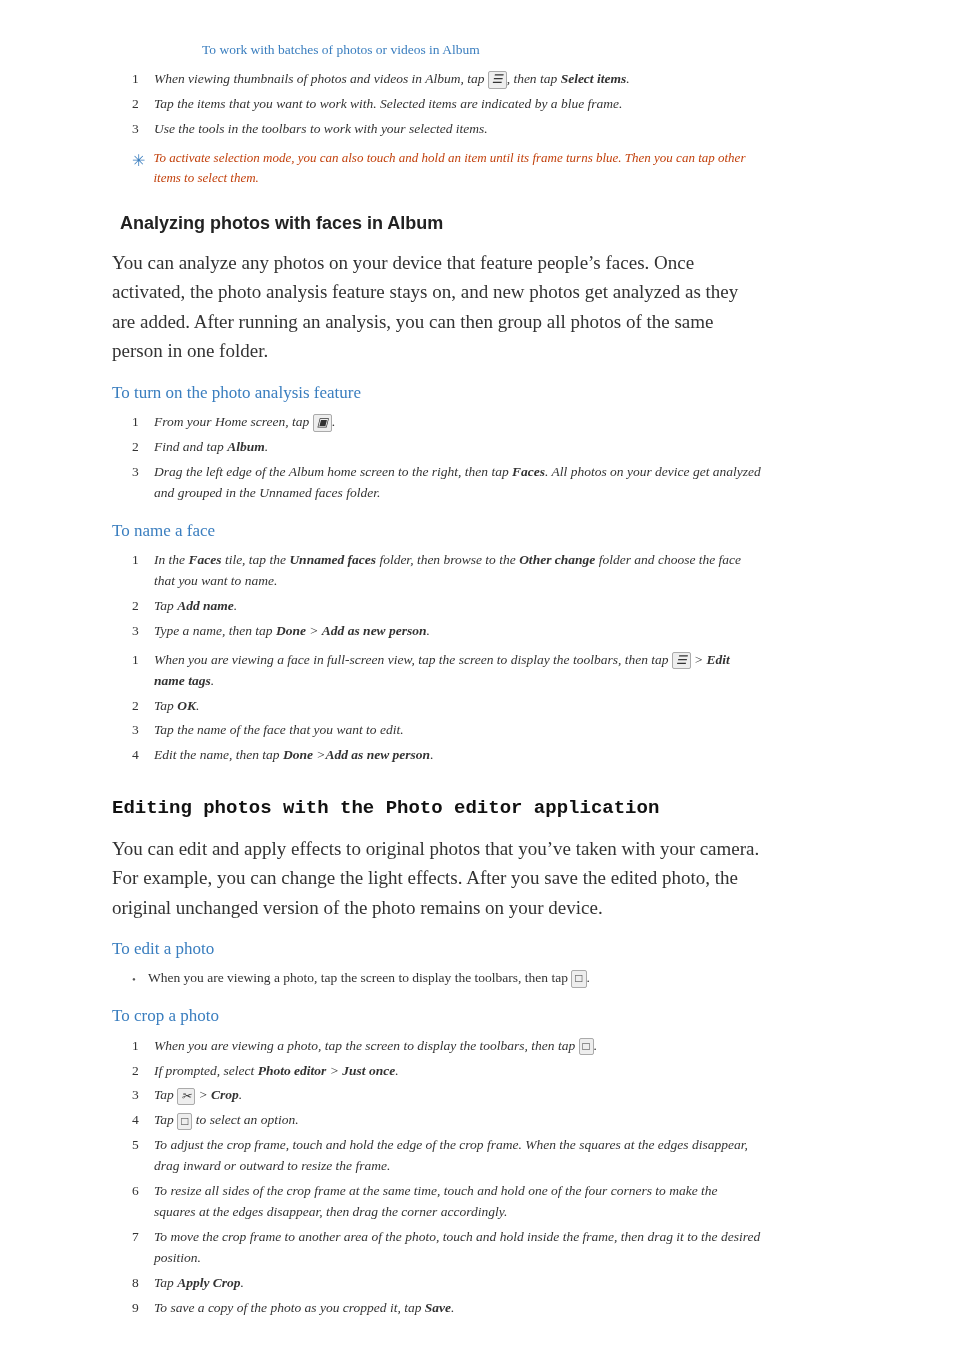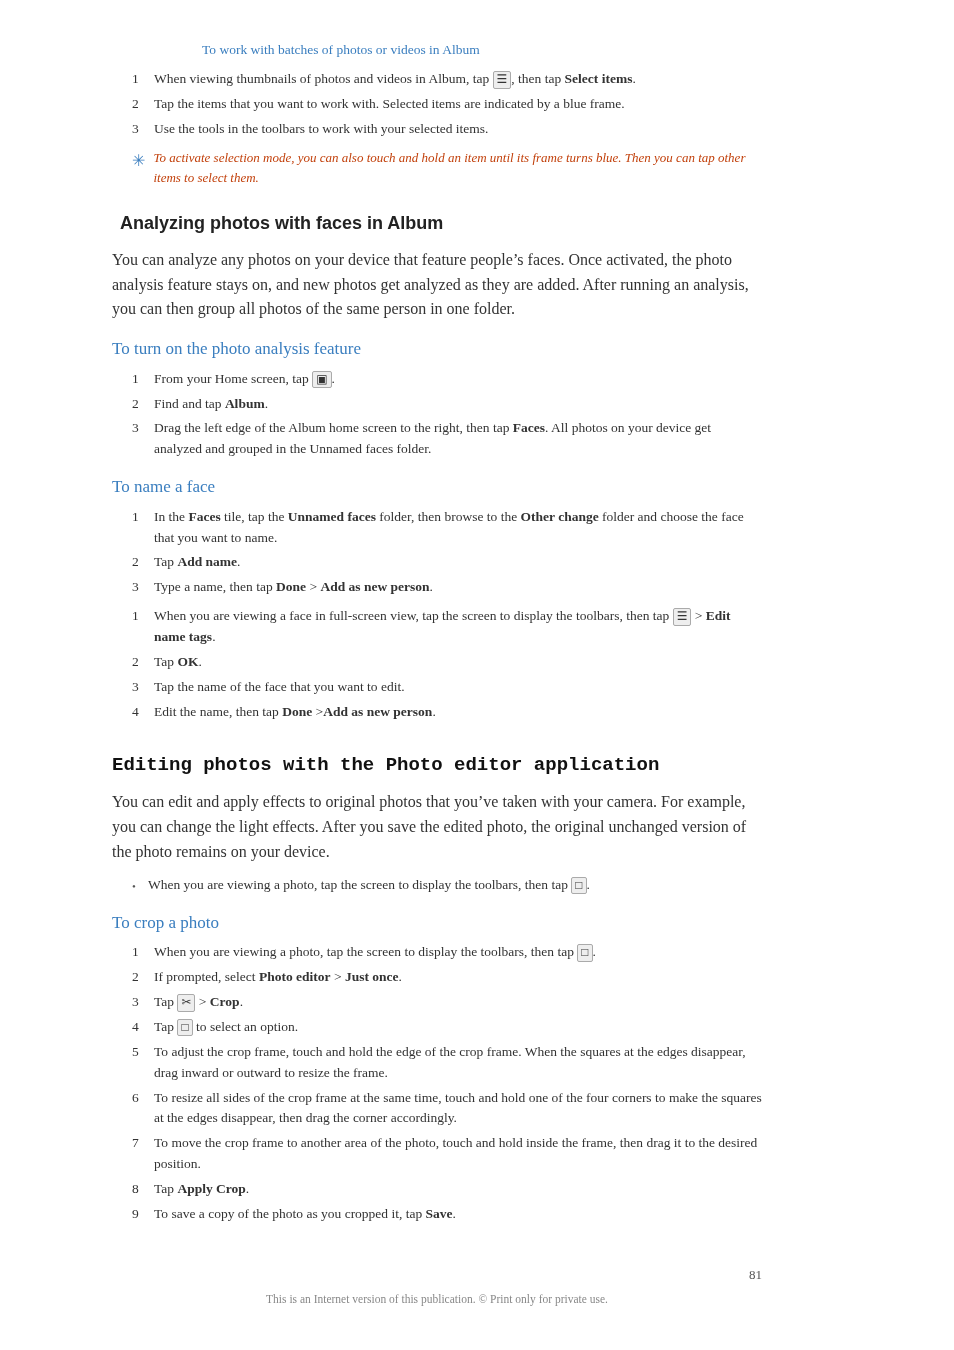--- a/index.html
+++ b/index.html
@@ -34,20 +34,21 @@
       display: flex;
       margin-bottom: 4px;
       padding-left: 20px;
     }
     .numbered-list li .num {
       min-width: 22px;
       color: #333;
     }
     .numbered-list li .content {
       flex: 1;
+      font-style: italic;
     }
     .tip-box {
       display: flex;
       margin: 8px 0 18px 20px;
       align-items: flex-start;
     }
     .tip-icon {
       color: #3a7ebf;
       font-size: 16px;
       margin-right: 8px;
@@ -68,21 +69,21 @@
     }
     .section-heading-bold {
       font-size: 19px;
       font-weight: bold;
       color: #111;
       margin: 28px 0 10px 0;
       font-family: Liberation Mono, monospace;
     }
     .body-text {
       margin-bottom: 10px;
-      font-size: 16px;
+      font-size: 19px;
       line-height: 1.55;
     }
     .sub-link {
       color: #3a7ebf;
       font-size: 17px;
       margin: 14px 0 6px 0;
       display: block;
     }
     b, strong {
       font-weight: bold;
@@ -205,20 +206,21 @@
         <span class="num">4</span>
         <span class="content">Edit the name, then tap <strong>Done</strong> &gt;<strong>Add as new person</strong>.</span>
       </li>
     </ol>
   </div>
 
   <div class="section-block">
     <div class="section-heading-bold">Editing photos with the Photo editor application</div>
     <p class="body-text">You can edit and apply effects to original photos that you’ve taken with your camera. For example, you can change the light effects. After you save the edited photo, the original unchanged version of the photo remains on your device.</p>
 
+    <span class="sub-link">To edit a photo</span>
     <div class="bullet-item">
       <span class="bullet-dot">•</span>
       <span class="content">When you are viewing a photo, tap the screen to display the toolbars, then tap <span class="inline-icon">□</span>.</span>
     </div>
 
     <span class="sub-link">To crop a photo</span>
     <ol class="numbered-list">
       <li>
         <span class="num">1</span>
         <span class="content">When you are viewing a photo, tap the screen to display the toolbars, then tap <span class="inline-icon">□</span>.</span>

